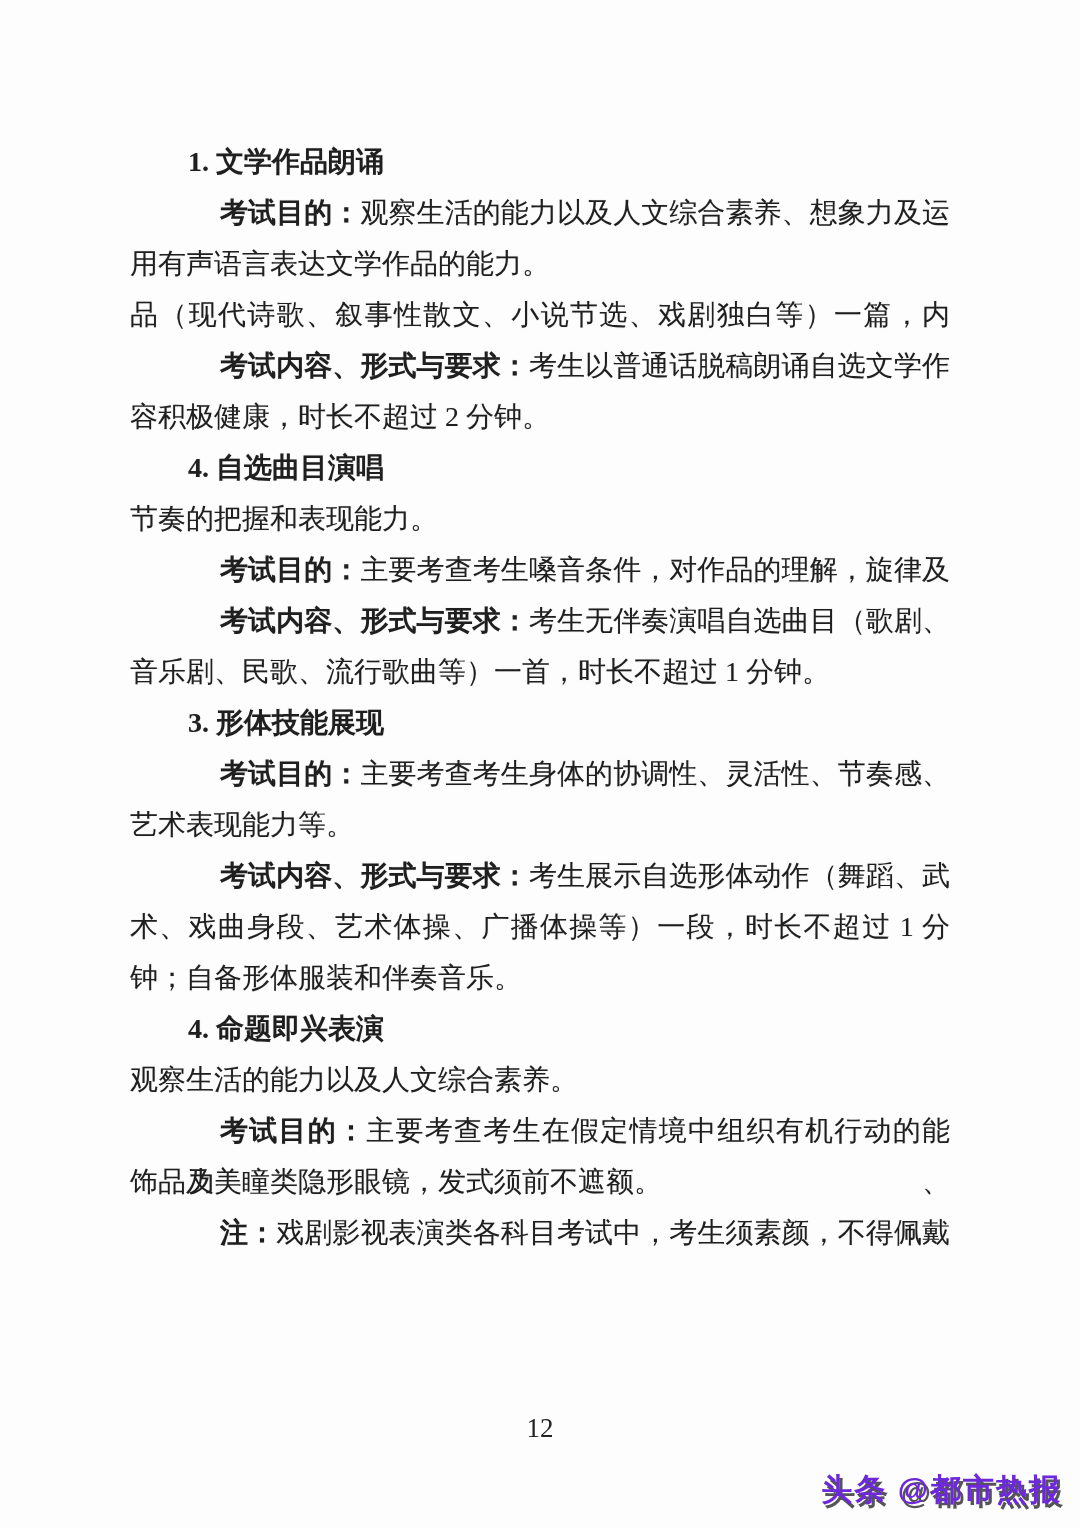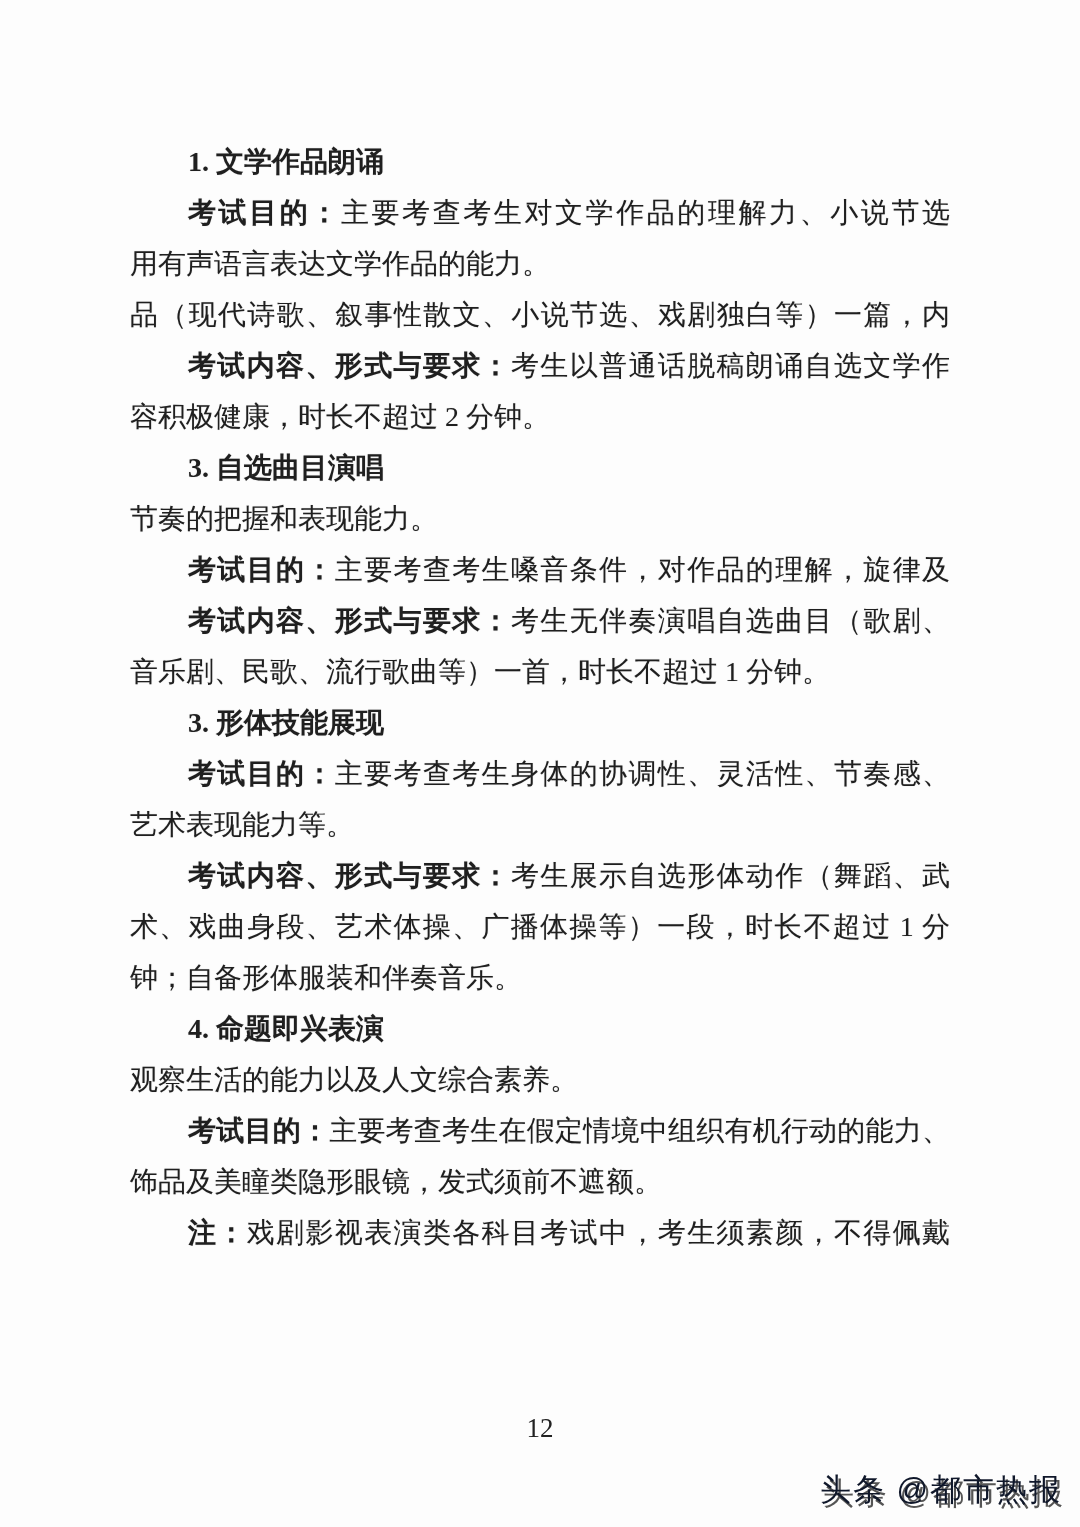--- a/index.html
+++ b/index.html
@@ -38,59 +38,60 @@
   .just {
     text-align: justify;
     text-align-last: justify;
     text-justify: inter-character;
   }
   .heading {
     font-weight: bold;
   }
   .label {
     font-weight: bold;
+    margin-left: 32px;
   }
   .pagenum {
     position: absolute;
     top: 1404px;
     left: 0;
     width: 100%;
     height: 48px;
     line-height: 48px;
     text-align: center;
     font-size: 27px;
     color: #222;
   }
   .watermark {
     position: absolute;
     right: 18px;
     bottom: 16px;
     font-family: "Liberation Sans", "DejaVu Sans", sans-serif;
-    font-weight: normal;
+    font-weight: bold;
     font-size: 31px;
     letter-spacing: 2px;
-    color: #0f172a;
+    color: #6d28d9;
     text-shadow: 3px 4px 0 #555555;
   }
 </style>
 </head>
 <body>
 
 <div class="page">
 
   <div class="textblock">
 
     <div class="line indent heading">1. 文学作品朗诵</div>
-    <div class="line indent just"><span class="label">考试目的：</span><span>主要考查考生对文学作品的理解力、小说节选</span></div>
+    <div class="line indent just"><span class="label">考试目的：</span><span>观察生活的能力以及人文综合素养、想象力及运</span></div>
     <div class="line">用有声语言表达文学作品的能力。</div>
     <div class="line just">品（现代诗歌、叙事性散文、小说节选、戏剧独白等）一篇，内</div>
     <div class="line indent just"><span class="label">考试内容、形式与要求：</span><span>考生以普通话脱稿朗诵自选文学作</span></div>
     <div class="line">容积极健康，时长不超过 2 分钟。</div>
 
-    <div class="line indent heading">3. 自选曲目演唱</div>
+    <div class="line indent heading">4. 自选曲目演唱</div>
     <div class="line">节奏的把握和表现能力。</div>
     <div class="line indent just"><span class="label">考试目的：</span><span>主要考查考生嗓音条件，对作品的理解，旋律及</span></div>
     <div class="line indent just"><span class="label">考试内容、形式与要求：</span><span>考生无伴奏演唱自选曲目（歌剧、</span></div>
     <div class="line">音乐剧、民歌、流行歌曲等）一首，时长不超过 1 分钟。</div>
 
     <div class="line indent heading">3. 形体技能展现</div>
     <div class="line indent just"><span class="label">考试目的：</span><span>主要考查考生身体的协调性、灵活性、节奏感、</span></div>
     <div class="line">艺术表现能力等。</div>
     <div class="line indent just"><span class="label">考试内容、形式与要求：</span><span>考生展示自选形体动作（舞蹈、武</span></div>
     <div class="line just">术、戏曲身段、艺术体操、广播体操等）一段，时长不超过 1 分</div>

